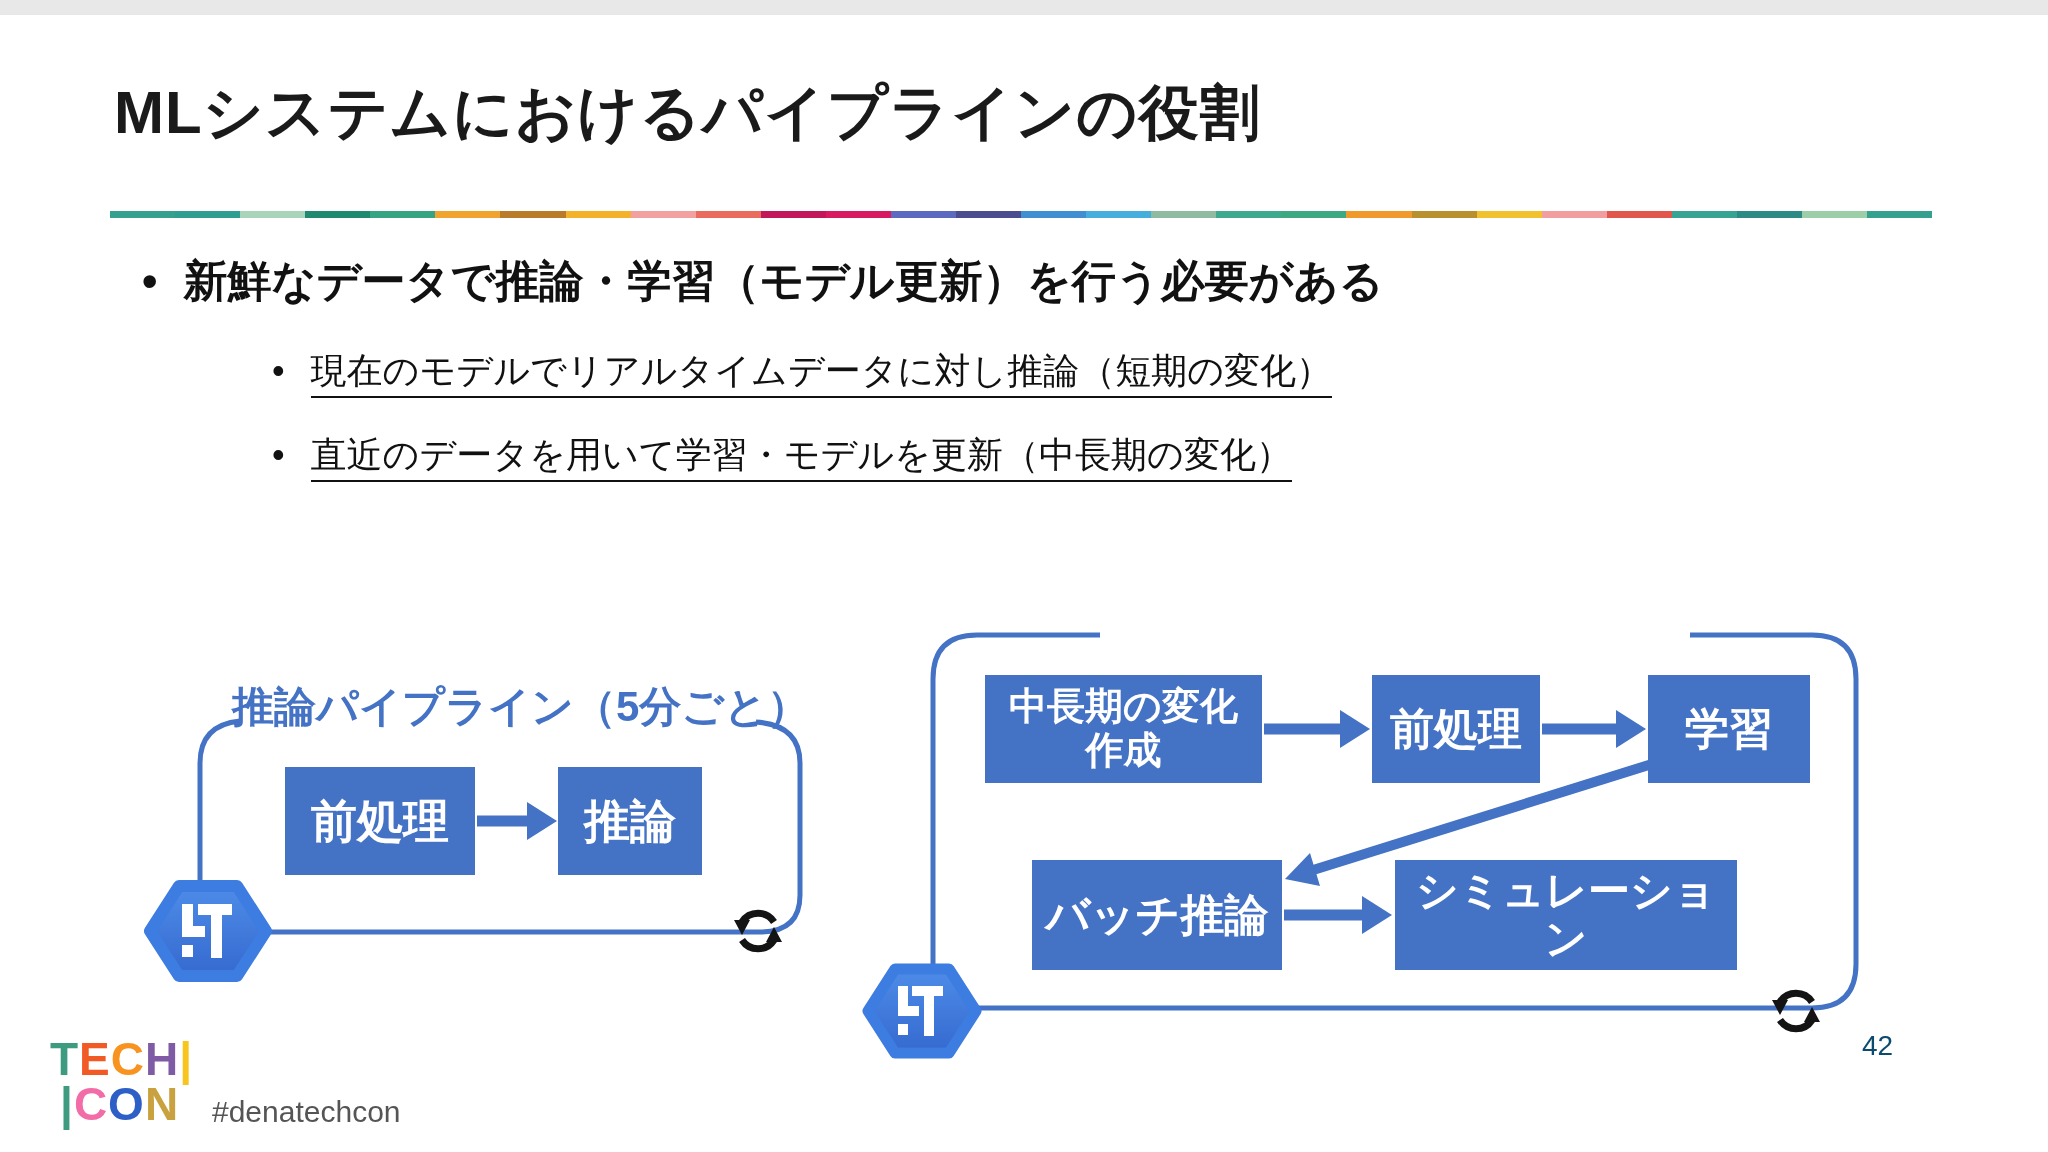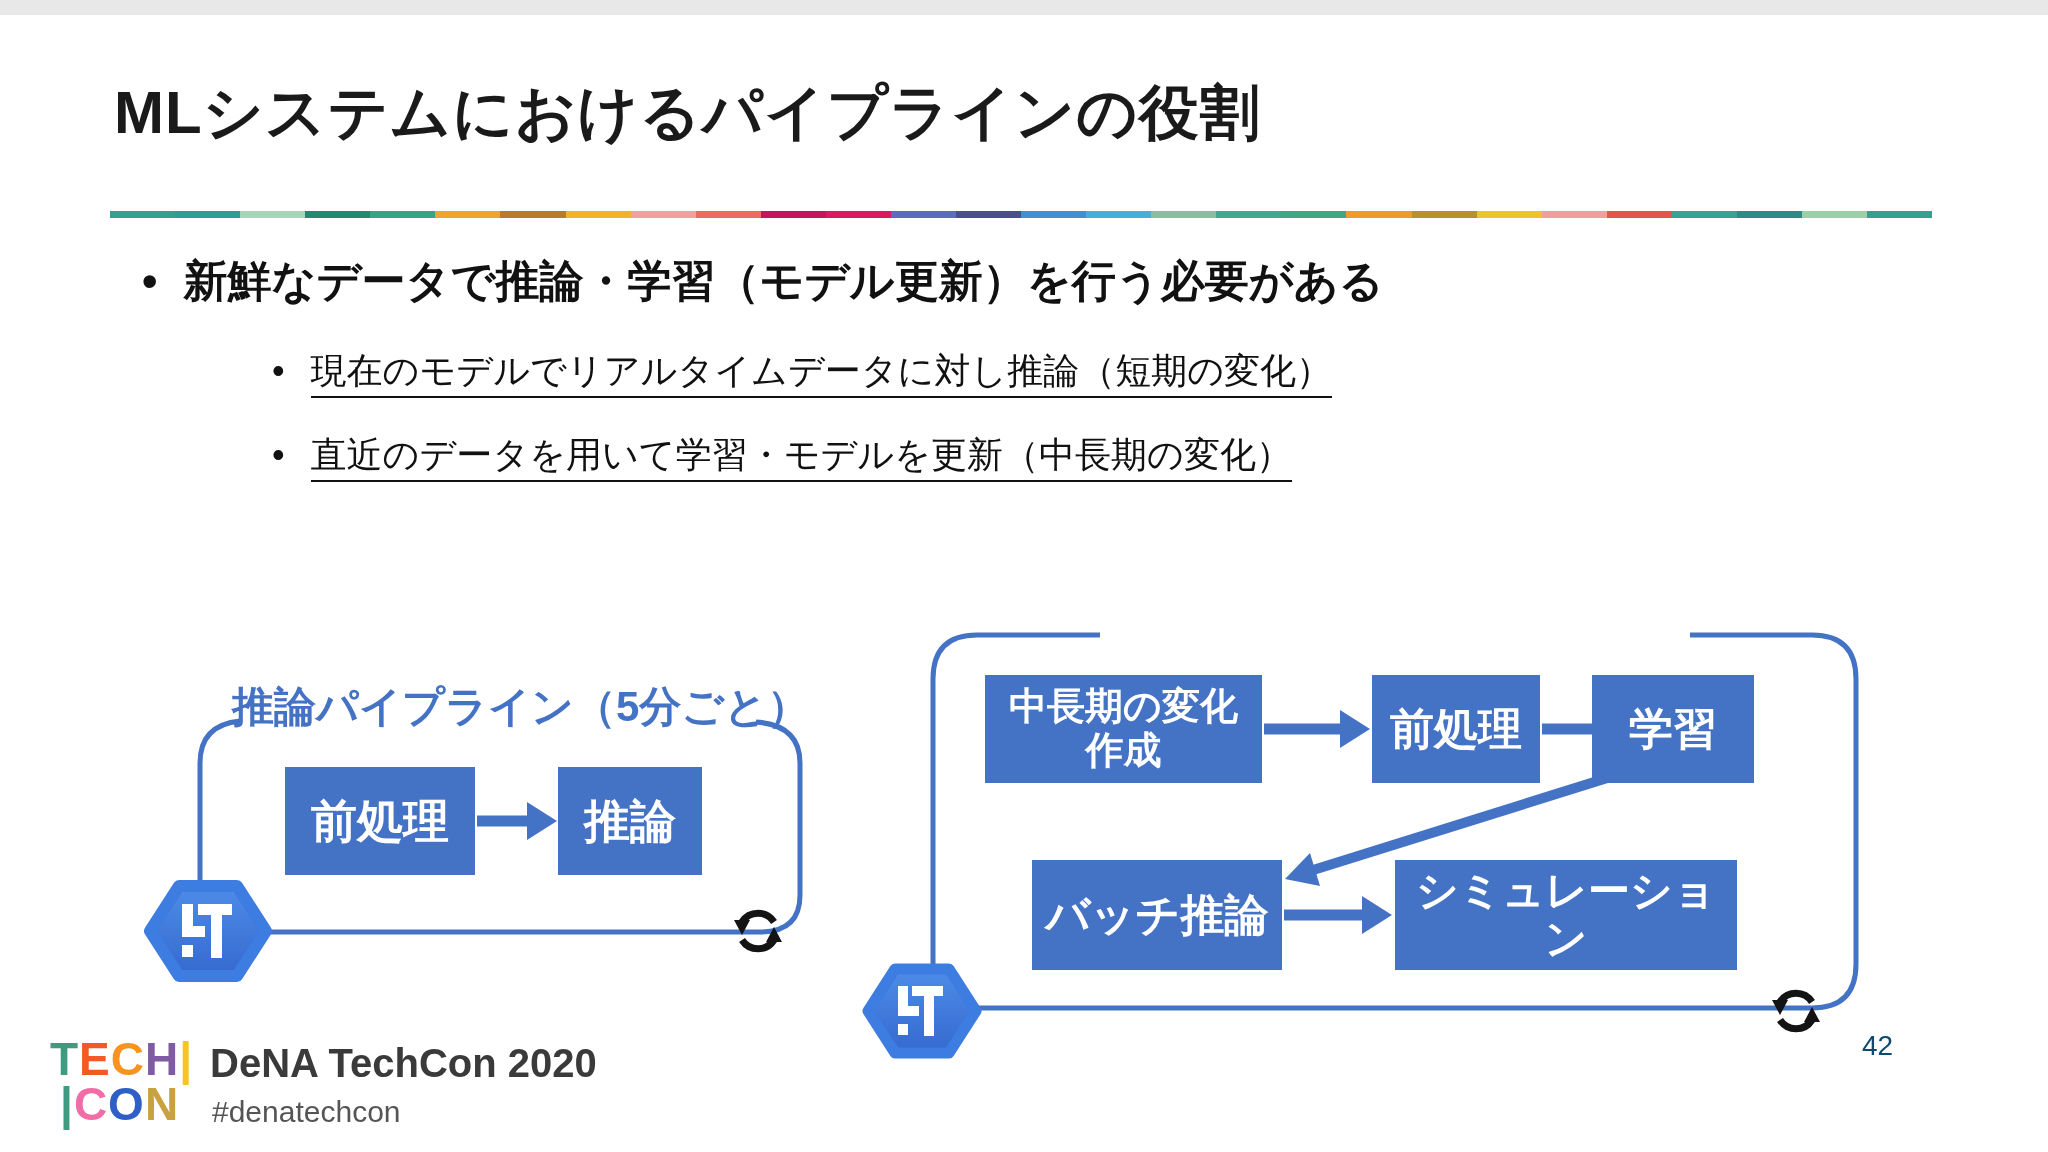--- a/index.html
+++ b/index.html
@@ -43,21 +43,21 @@
   .diag-shaft{stroke:#4472C4;stroke-width:10;}
   .refresh{stroke:#141414;stroke-width:7;fill:none;}
   .refresh-head{fill:#141414;stroke:none;}
   .hex-glyph{fill:#ffffff;}
   
   .box-l-pre{left:285px;top:752px;width:190px;height:108px;font-size:46px;}
   .box-l-inf{left:558px;top:752px;width:144px;height:108px;font-size:46px;}
   
   .box-r-profile{left:985px;top:660px;width:277px;height:108px;font-size:38px;}
   .box-r-pre{left:1372px;top:660px;width:168px;height:108px;font-size:44px;}
-  .box-r-train{left:1592px;top:660px;width:162px;height:108px;font-size:44px;text-align:center;}
+  .box-r-train{left:1648px;top:660px;width:162px;height:108px;font-size:44px;text-align:center;}
   .box-r-batch{left:1032px;top:845px;width:250px;height:110px;font-size:44px;}
   .box-r-sim{left:1395px;top:845px;width:342px;height:110px;font-size:42px;}
   .title-left{left:232px;top:664px;}
   .title-right{left:1102px;top:588px;width:590px;text-align:center;}
   
   .logo{position:absolute;left:50px;top:1022px;width:150px;z-index:3;
     font-weight:900;font-size:46px;line-height:0.98;letter-spacing:1px;}
   .logo-row{display:flex;}
   .logo-row2{margin-left:10px;}
   .footer-event{position:absolute;left:210px;top:1026px;font-size:40px;
@@ -207,17 +207,16 @@
         <span style="color: rgb(127, 91, 166);">H</span>
         <span style="color: rgb(247, 197, 30);">|</span>
       </div>
       <div class="logo-row logo-row2">
         <span style="color: rgb(62, 155, 127);">|</span>
         <span style="color: rgb(242, 108, 167);">C</span>
         <span style="color: rgb(46, 95, 199);">O</span>
         <span style="color: rgb(201, 162, 63);">N</span>
       </div>
     </div>
-  <div class="footer-event">DeNA TechCon 2020</div>
   <div class="footer-hash">#denatechcon</div>
   <div class="page-number">42</div>
 
 </div>
 
 </body></html>

